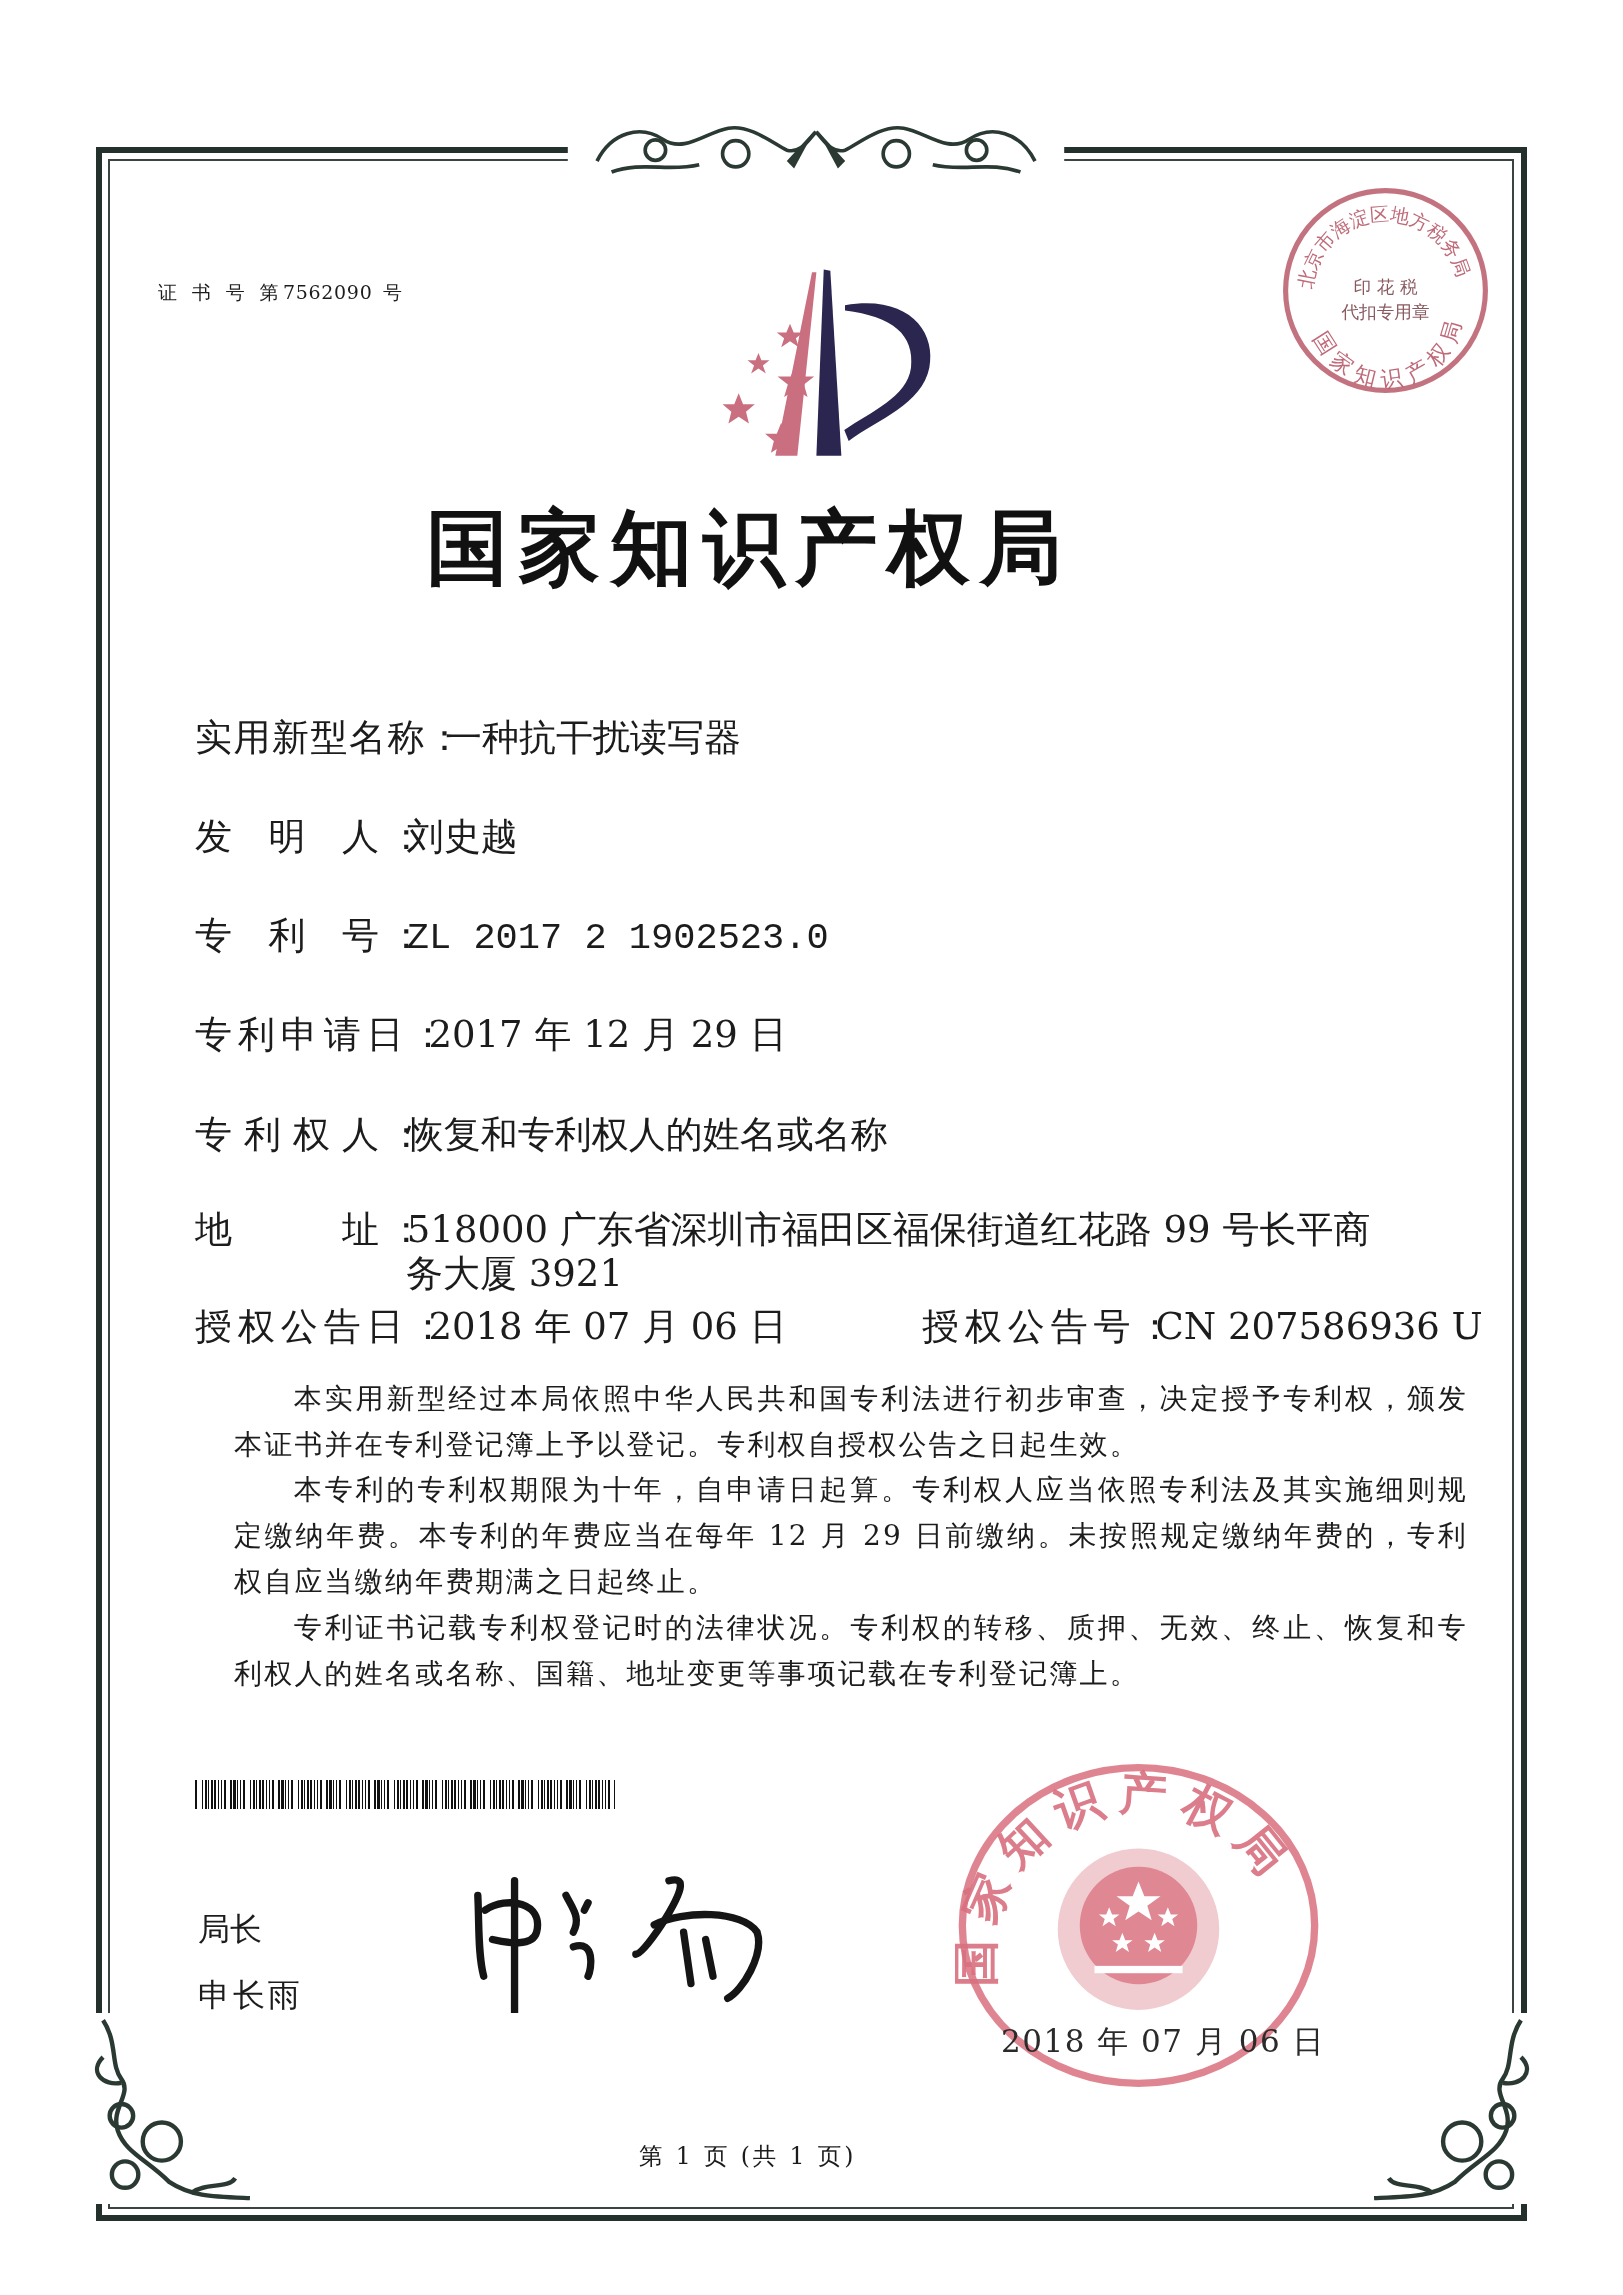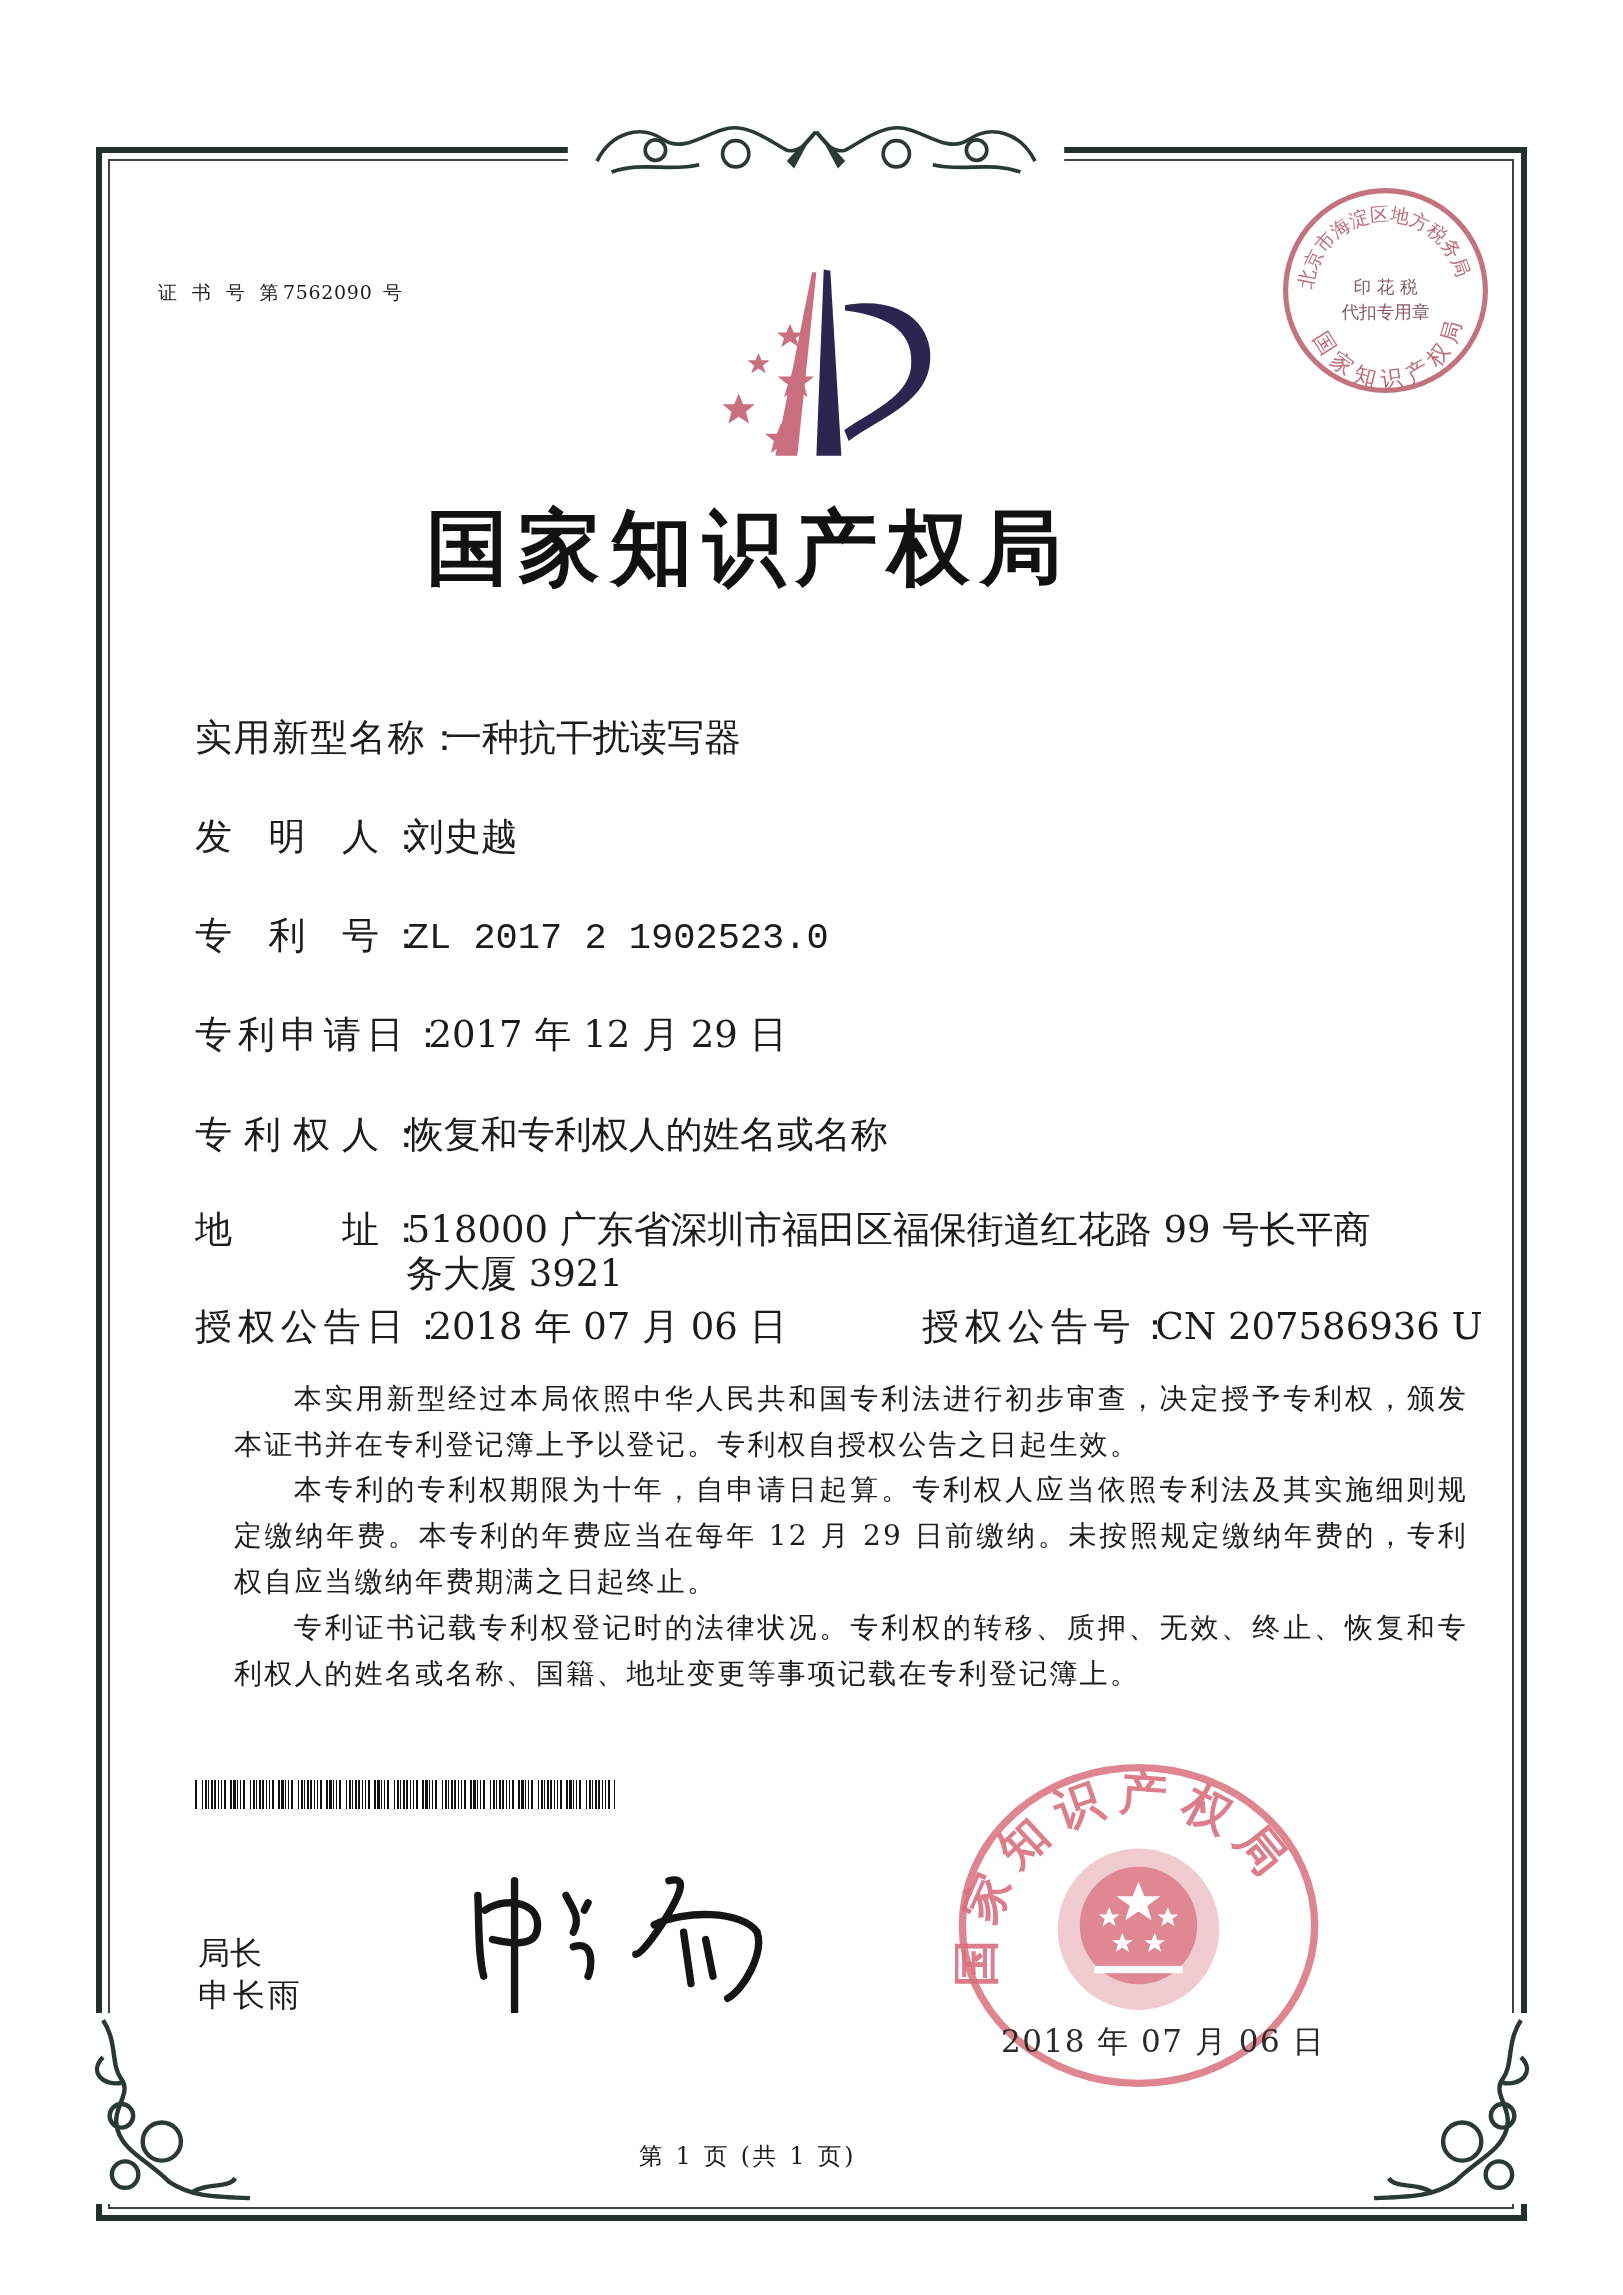--- a/index.html
+++ b/index.html
@@ -21,21 +21,21 @@
   .field .val { display:inline-block; }
   .spread { display:inline-flex; justify-content:space-between; width:184px; margin-right:8.8px; }
   .colon { display:inline-block; width:19px; }
 
   .para { left:194px; width:1234px; font-size:28px; line-height:46px; letter-spacing:2.2px; text-align:justify;margin-left:40px; }
   .para .indent { display:inline-block; width:59px; }
 
   .barcode { left:195px; top:1780px; width:420px; height:29px;
              background:repeating-linear-gradient(90deg,#111 0 2.2px,#fff 2.2px 3.7px,#111 3.7px 4.4px,#fff 4.4px 6.6px,#111 6.6px 8px,#fff 8px 9.6px); }
 
-  .director-title { left:198px; top:1908px; font-size:32px; font-family:"DejaVu Sans","Liberation Sans",sans-serif;margin-top:24px; }
+  .director-title { left:198px; top:1908px; font-size:32px; font-family:"DejaVu Sans","Liberation Sans",sans-serif; }
   .director-name { left:198px; top:1974px; font-size:32px; font-family:"DejaVu Sans","Liberation Sans",sans-serif; letter-spacing:2.9px; }
   .signature { left:463px; top:1866px; }
 
   .seal-big { left:955px; top:1760px; }
   .seal-date { left:1001px; top:2021px; font-size:31px; color:#2a2a2a; letter-spacing:1.5px; }
 
   .seal-small { left:1279px; top:184px; }
   .footer-page { left:639px; top:2140px; font-size:23.5px; letter-spacing:2.9px; }
 </style>
 </head>

